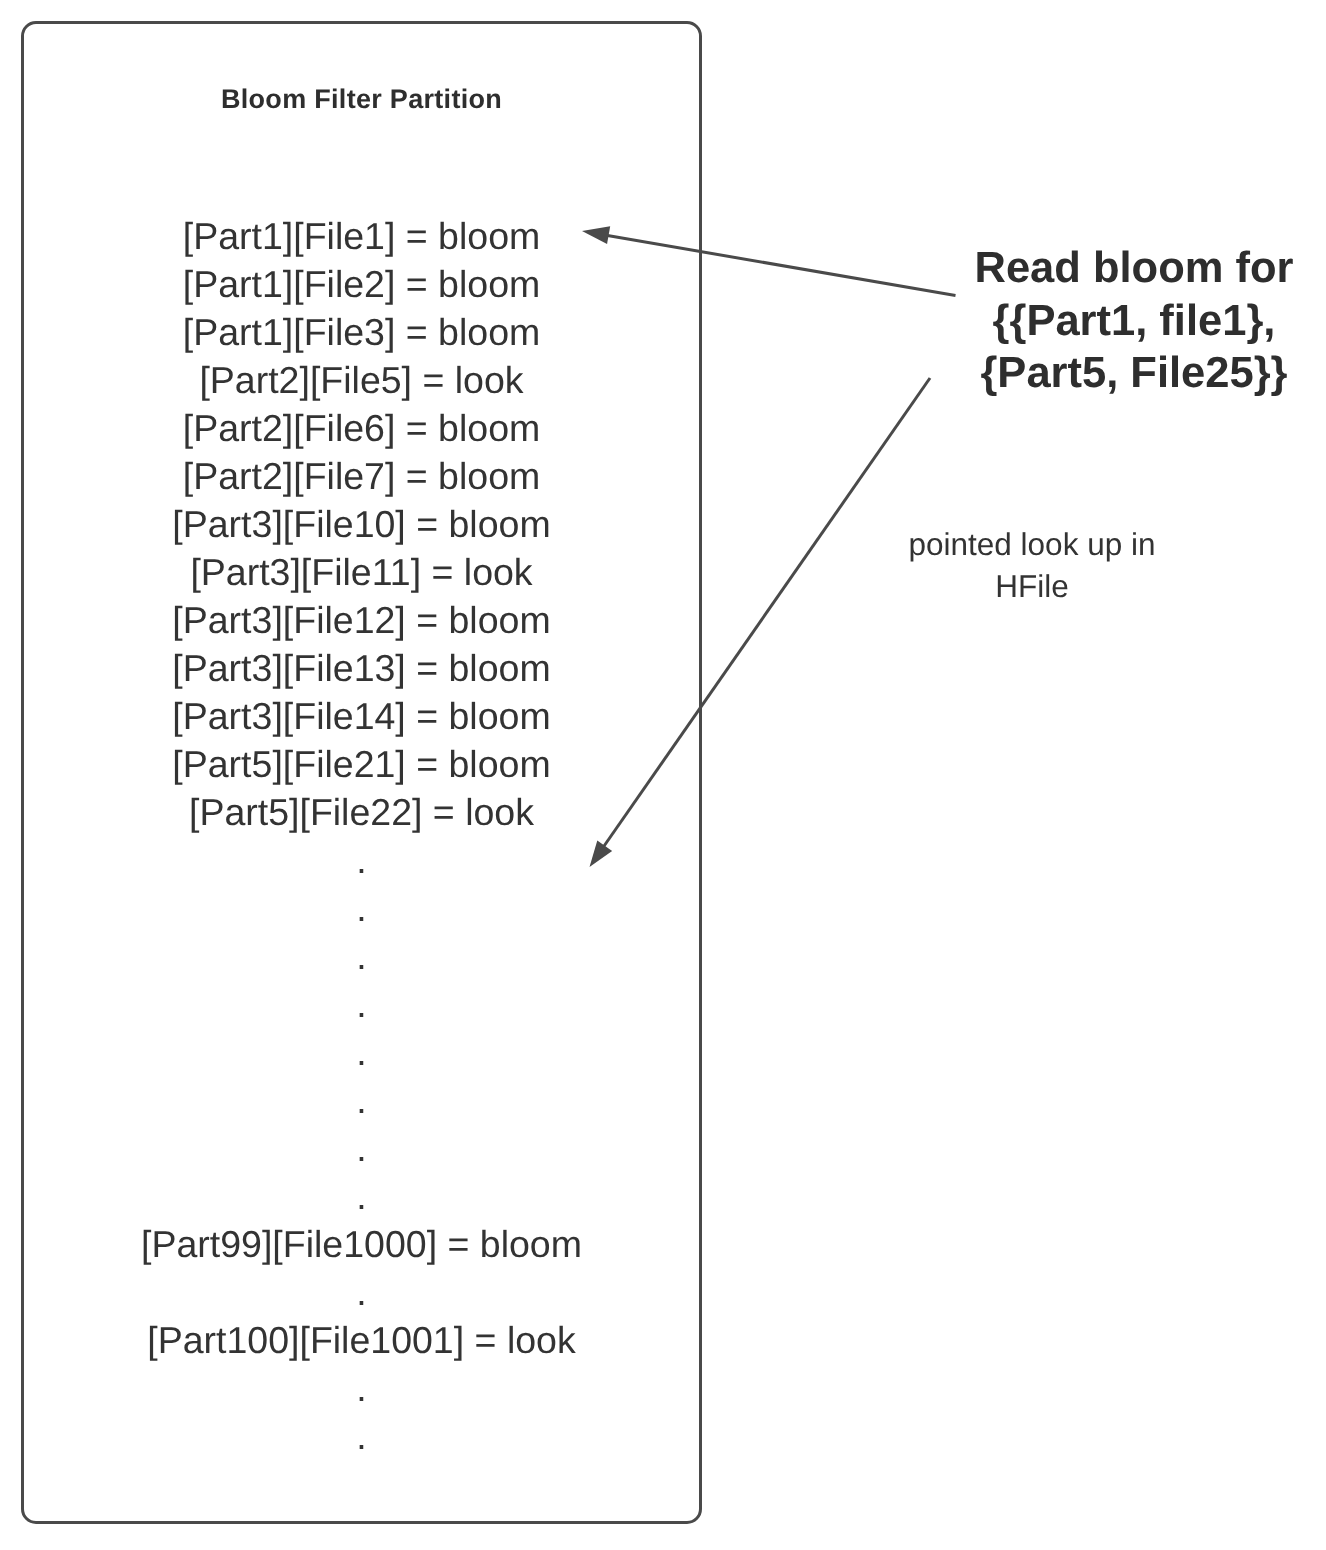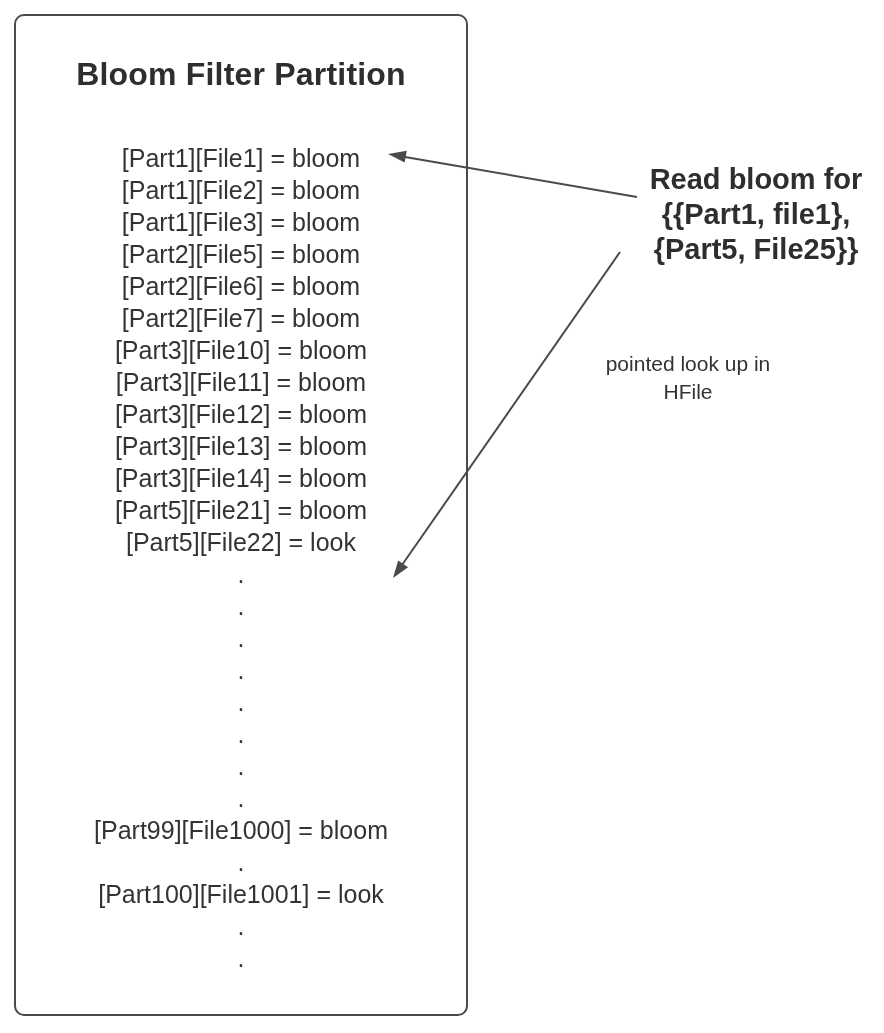--- a/index.html
+++ b/index.html
@@ -30,21 +30,21 @@
     border-radius: 10px;
     background: var(--bg);
   }
 
   .title {
     position: absolute;
     top: 40px;
     left: 0;
     right: 0;
     text-align: center;
-    font-size: 32px;
+    font-size: 18px;
     font-weight: bold;
     color: var(--title);
     letter-spacing: 0.2px;
   }
 
   .entries {
     position: absolute;
     top: 126px;
     left: 0;
     right: 0;
@@ -99,25 +99,25 @@
 <body>
 
 <div class="canvas">
 
   <div class="partition-box">
     <div class="title">Bloom Filter Partition</div>
     <div class="entries">
         <div class="entry">[Part1][File1] = bloom</div>
         <div class="entry">[Part1][File2] = bloom</div>
         <div class="entry">[Part1][File3] = bloom</div>
-        <div class="entry">[Part2][File5] = bloom</div>
+        <div class="entry">[Part2][File5] = look</div>
         <div class="entry">[Part2][File6] = bloom</div>
         <div class="entry">[Part2][File7] = bloom</div>
         <div class="entry">[Part3][File10] = bloom</div>
-        <div class="entry">[Part3][File11] = bloom</div>
+        <div class="entry">[Part3][File11] = look</div>
         <div class="entry">[Part3][File12] = bloom</div>
         <div class="entry">[Part3][File13] = bloom</div>
         <div class="entry">[Part3][File14] = bloom</div>
         <div class="entry">[Part5][File21] = bloom</div>
         <div class="entry">[Part5][File22] = look</div>
         <div class="entry">.</div>
         <div class="entry">.</div>
         <div class="entry">.</div>
         <div class="entry">.</div>
         <div class="entry">.</div>

